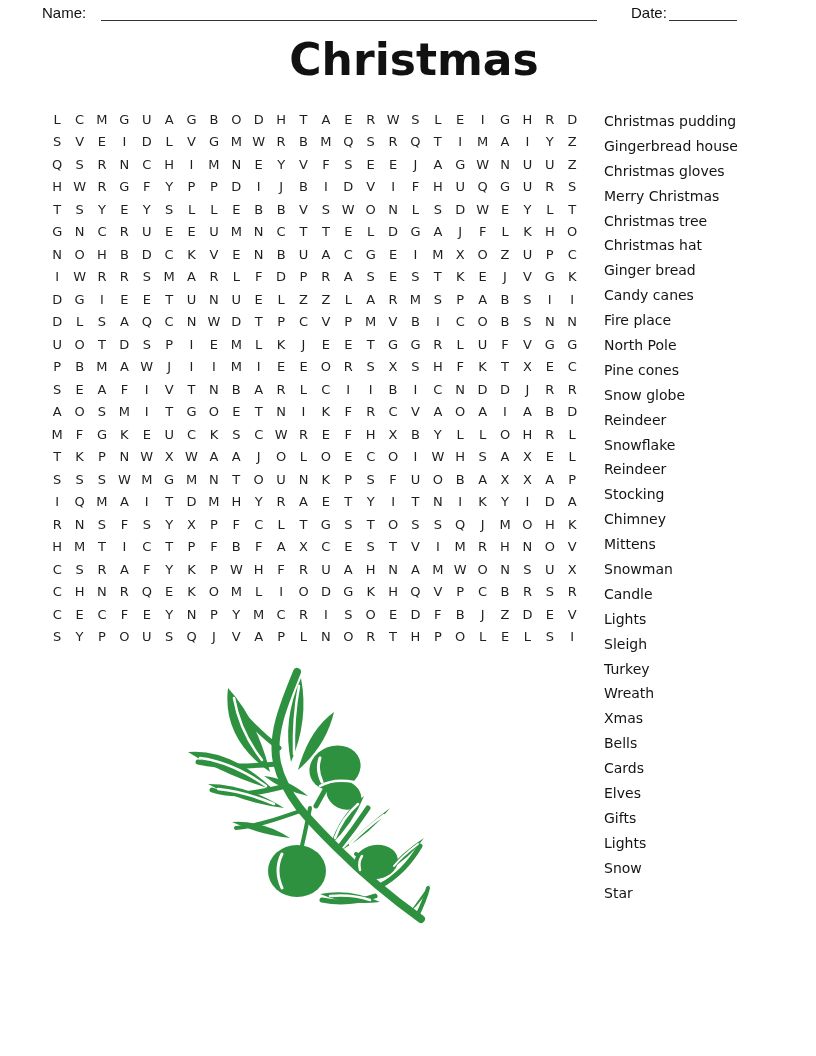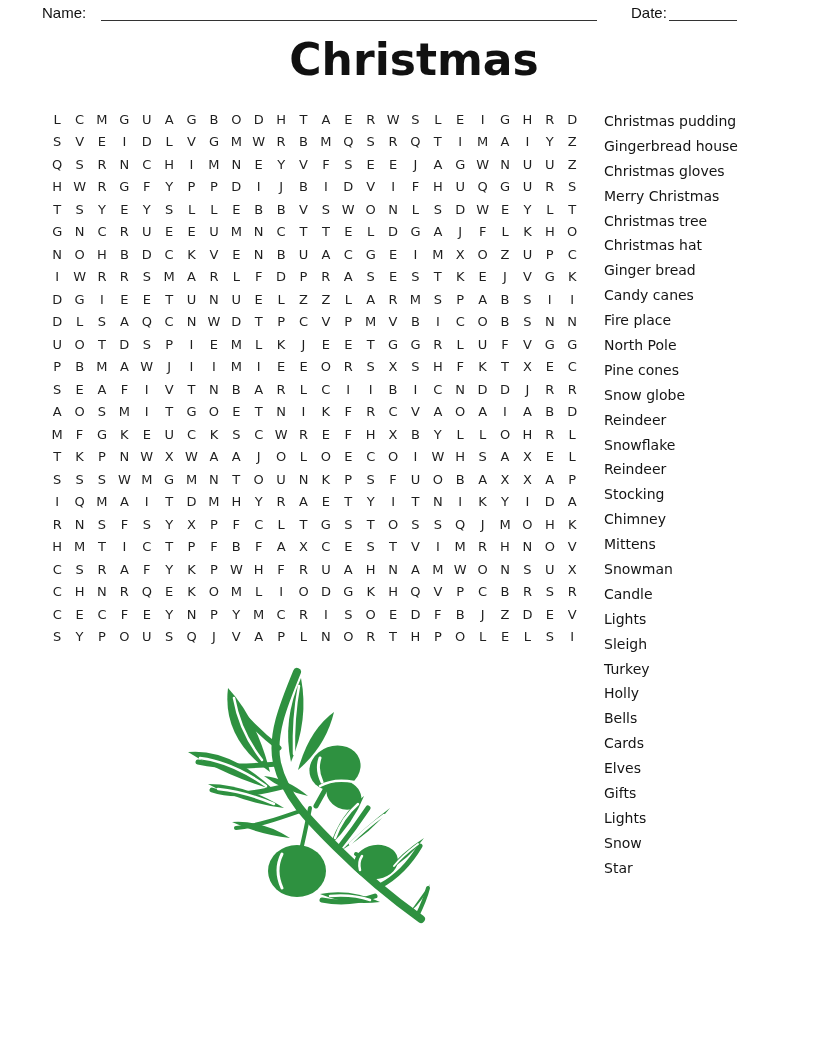--- a/index.html
+++ b/index.html
@@ -700,21 +700,22 @@
       <div class="word">Snowflake</div>
       <div class="word">Reindeer</div>
       <div class="word">Stocking</div>
       <div class="word">Chimney</div>
       <div class="word">Mittens</div>
       <div class="word">Snowman</div>
       <div class="word">Candle</div>
       <div class="word">Lights</div>
       <div class="word">Sleigh</div>
       <div class="word">Turkey</div>
-      <div class="word">Holly</div>
+      <div class="word">Wreath</div>
+      <div class="word">Xmas</div>
       <div class="word">Bells</div>
       <div class="word">Cards</div>
       <div class="word">Elves</div>
       <div class="word">Gifts</div>
       <div class="word">Lights</div>
       <div class="word">Snow</div>
       <div class="word">Star</div>
     </div>
 
   <svg class="branch" viewBox="0 0 280 280" xmlns="http://www.w3.org/2000/svg" style="color: rgb(46, 145, 64);">

